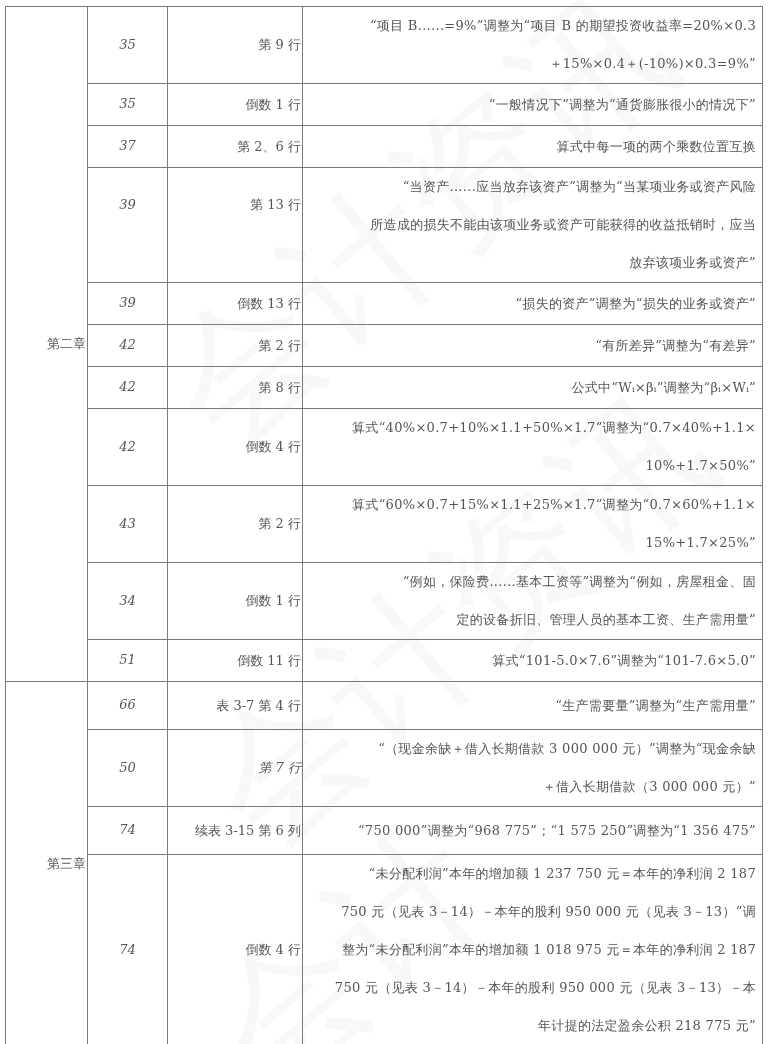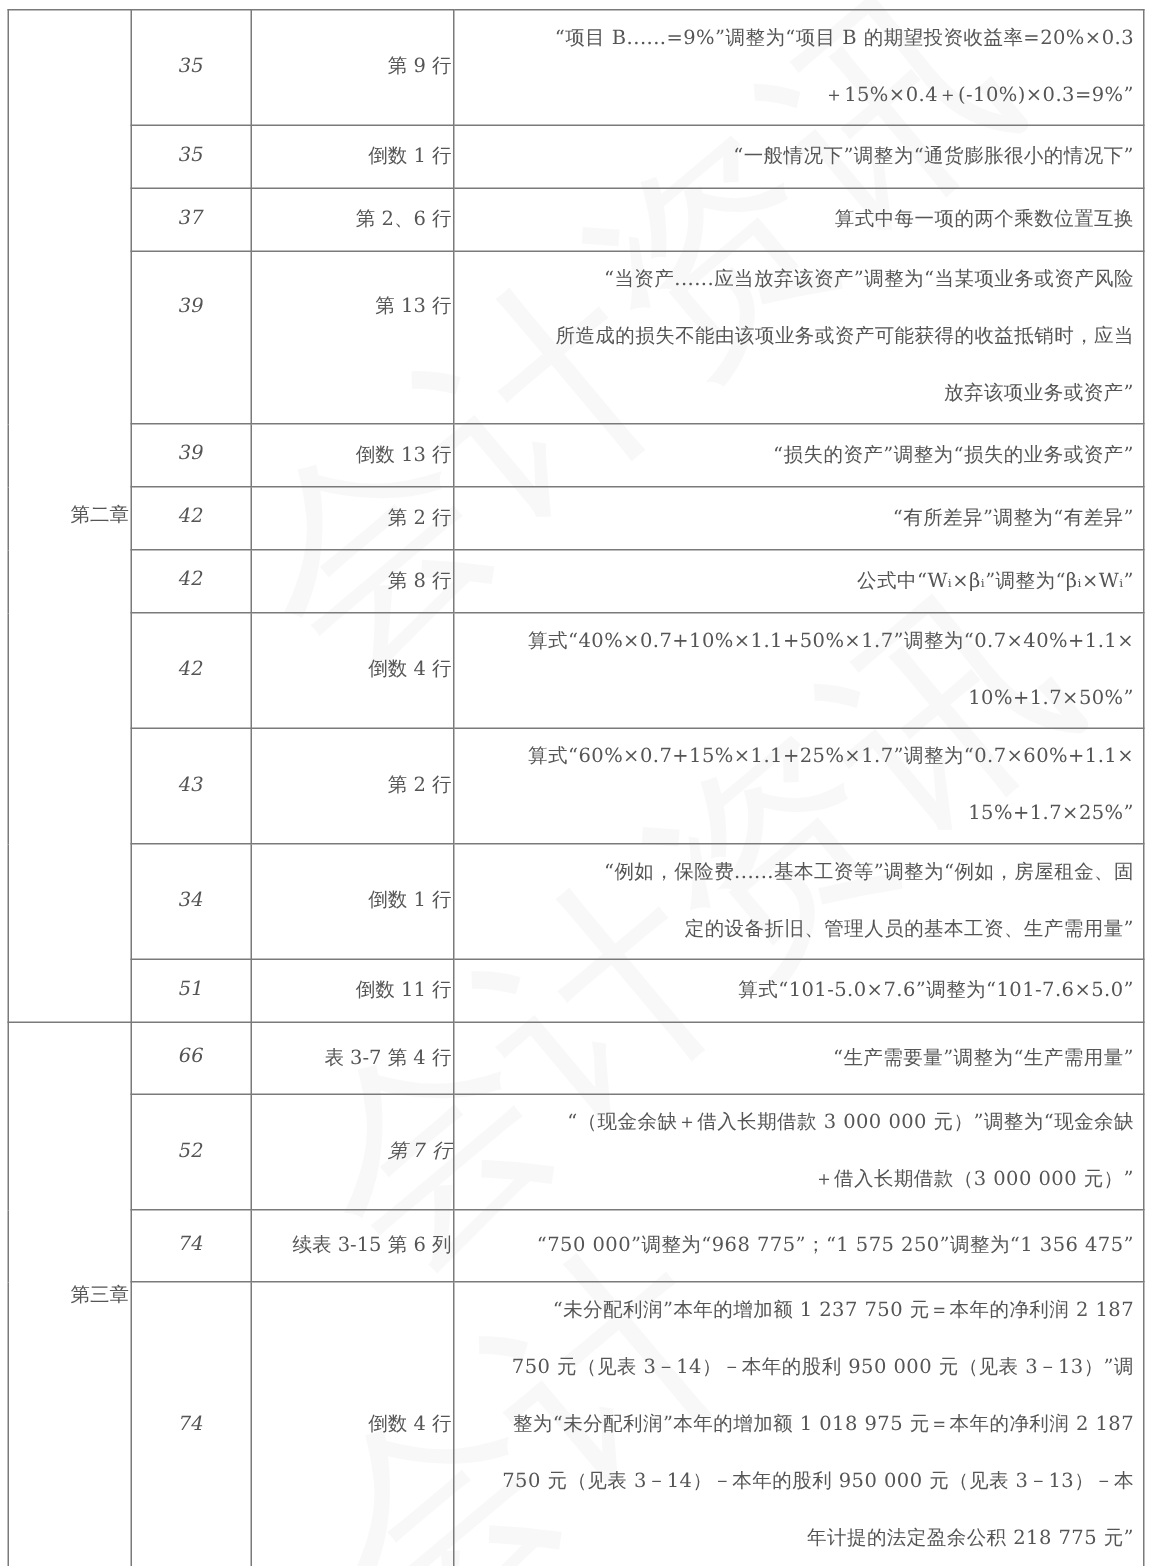--- a/index.html
+++ b/index.html
@@ -114,21 +114,21 @@
       </tr>
       <tr style="height: 48px;">
         <td class="chapter" rowspan="4">第三章</td>
         <td class="page center">66</td>
         <td class="loc center">表 3-7 第 4 行</td>
         <td class="desc">
           <div>“生产需要量”调整为“生产需用量”</div>
         </td>
       </tr>
       <tr style="height: 76px;">
-        <td class="page" style="vertical-align: middle;">52</td>
+        <td class="page" style="vertical-align: middle;">50</td>
         <td class="loc" style="vertical-align: middle; font-style: italic;">第 7 行</td>
         <td class="desc">
           <div>“（现金余缺＋借入长期借款 3 000 000 元）”调整为“现金余缺</div>
           <div>＋借入长期借款（3 000 000 元）”</div>
         </td>
       </tr>
       <tr style="height: 48px;">
         <td class="page center">74</td>
         <td class="loc center">续表 3-15 第 6 列</td>
         <td class="desc">

